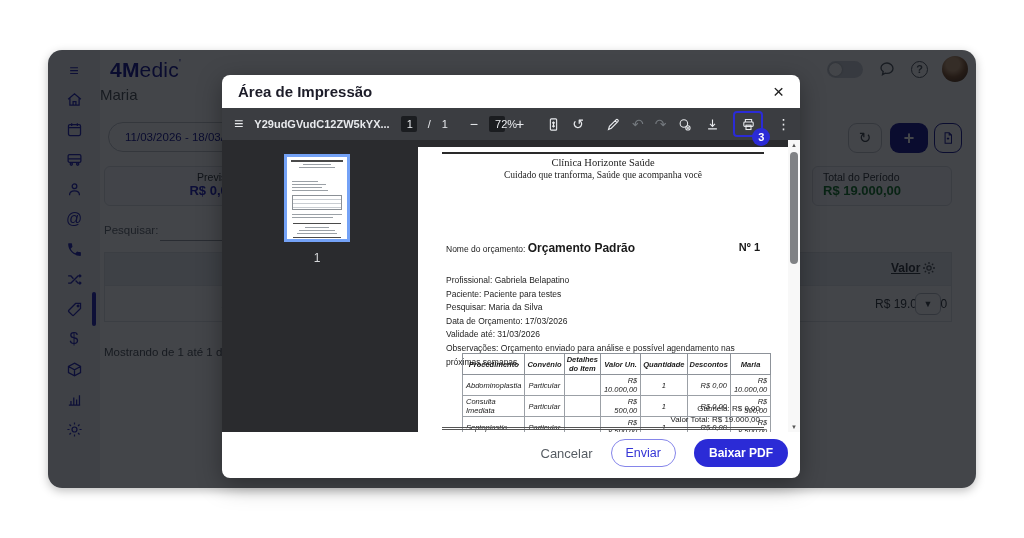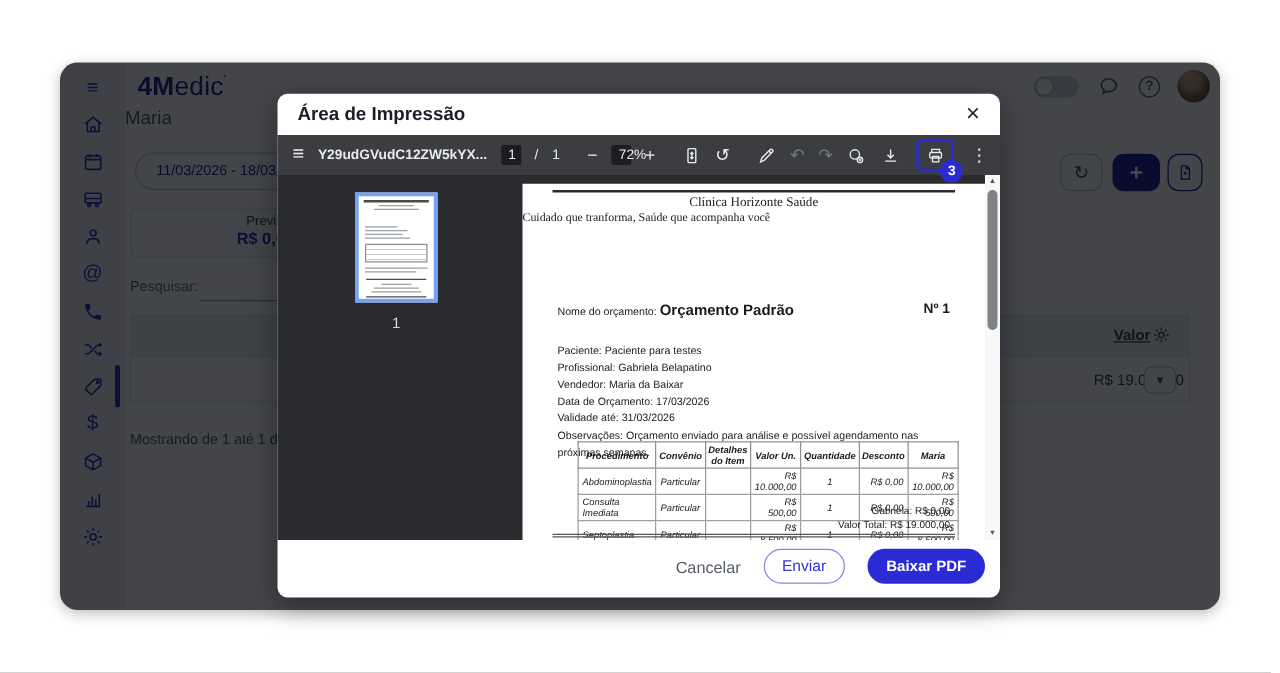--- a/index.html
+++ b/index.html
@@ -93,21 +93,21 @@
   .tline { position:absolute; background:#9aa0a6; height:1px; }
   .tdark { background:#4a4a4a; }
   .ttable { position:absolute; left:5px; right:5px; top:38px; height:15px; border:1px solid #8b9096;
             background:repeating-linear-gradient(to bottom,#fff 0 3px,#c9cdd2 3px 4px); }
 
   .docarea { flex:1; position:relative; overflow:hidden; }
   .page { position:absolute; left:6px; top:7px; right:12px; height:440px; background:#fff; color:#1a1a1a; }
   .doc-rule-top { position:absolute; left:24px; right:24px; top:5px; height:2px; background:#2a2a2a; }
   .doc-clinic { position:absolute; top:10px; left:0; right:0; text-align:center;
                 font-family:"Liberation Serif", serif; font-size:10.5px; color:#222; }
-  .doc-tagline { position:absolute; top:23px; left:0; right:0; 
+  .doc-tagline { position:absolute; top:23px; left:0; right:0; text-align:center;
                  font-family:"Liberation Serif", serif; font-size:9.5px; color:#222; }
   .doc-budget { position:absolute; left:28px; top:94px; width:200px; font-size:8.5px; }
   .doc-budget b { font-size:12px; }
   .doc-num { position:absolute; right:28px; top:94px; font-size:11px; font-weight:700; }
   .doc-lines { position:absolute; left:28px; top:127px; right:24px; font-size:8.5px; line-height:13.6px; color:#1d1d1d; }
   .doc-table { position:absolute; left:44px; right:26px; top:206px; border-collapse:collapse; font-size:7.5px;font-style:italic; }
   .doc-table th { border:1px solid #8d9299; font-size:7.5px; padding:1px 2px; text-align:center; }
   .doc-table td { border:1px solid #9ba0a6; padding:1px 3px; height:10px; }
   .ta-r { text-align:right; } .ta-c { text-align:center; }
   .doc-totals { position:absolute; right:28px; top:256px; text-align:right; font-size:8px; line-height:11px; }
@@ -219,20 +219,24 @@
     <svg viewBox="0 0 24 24" width="14" height="14" fill="none" stroke="currentColor" stroke-width="1.8">
         <path d="M7 3 h7 l4 4 v14 H7 Z M14 3 v4 h4 M10 13 h4 M12 11 v4"></path>
       </svg>
     </div>
 
   <div class="card card-previsto">
     <div class="txt">
       <div class="lbl">Previsto</div>
       <div class="val val-blue">R$ 0,00</div>
     </div>
+  </div>
+  <div class="card card-total">
+    <div class="lbl">Total do Período</div>
+    <div class="val val-green">R$ 19.000,00</div>
   </div>
 
   <div class="search-label">Pesquisar:</div>
   <div class="search-line"></div>
 
   <div class="bg-table">
     <div class="bg-thead">
       <span class="col-data">Data</span>
       <span class="col-valor">Valor</span>
       <span class="col-gear">
@@ -341,37 +345,37 @@
         <div class="doc-clinic">Clínica Horizonte Saúde</div>
         <div class="doc-tagline">Cuidado que tranforma, Saúde que acompanha você</div>
 
         <div class="doc-budget">
           <span>Nome do orçamento:</span>
           <b>Orçamento Padrão</b>
         </div>
         <div class="doc-num">Nº 1</div>
 
         <div class="doc-lines">
+          <div>Profissional: Gabriela Belapatino</div>
           <div>Paciente: Paciente para testes</div>
-          <div>Profissional: Gabriela Belapatino</div>
-          <div>Vendedor: Maria da Baixar</div>
+          <div>Pesquisar: Maria da Silva</div>
           <div>Data de Orçamento: 17/03/2026</div>
           <div>Validade até: 31/03/2026</div>
           <div>Observações: Orçamento enviado para análise e possível agendamento nas próximas semanas.</div>
         </div>
 
         <table class="doc-table">
           <tbody>
               <tr>
             <th style="width:19%">Procedimento</th>
             <th style="width:13%">Convênio</th>
             <th style="width:14%">Detalhes do Item</th>
             <th style="width:15%">Valor Un.</th>
             <th style="width:13%">Quantidade</th>
-            <th style="width:11%">Desconto</th>
+            <th style="width:11%">Descontos</th>
             <th style="width:15%">Maria</th>
           </tr>
           <tr>
             <td>Abdominoplastia</td>
                 <td>Particular</td>
             <td></td>
                 <td class="ta-r">R$ 10.000,00</td>
             <td class="ta-c">1</td>
                 <td class="ta-r">R$ 0,00</td>
             <td class="ta-r">R$ 10.000,00</td>

